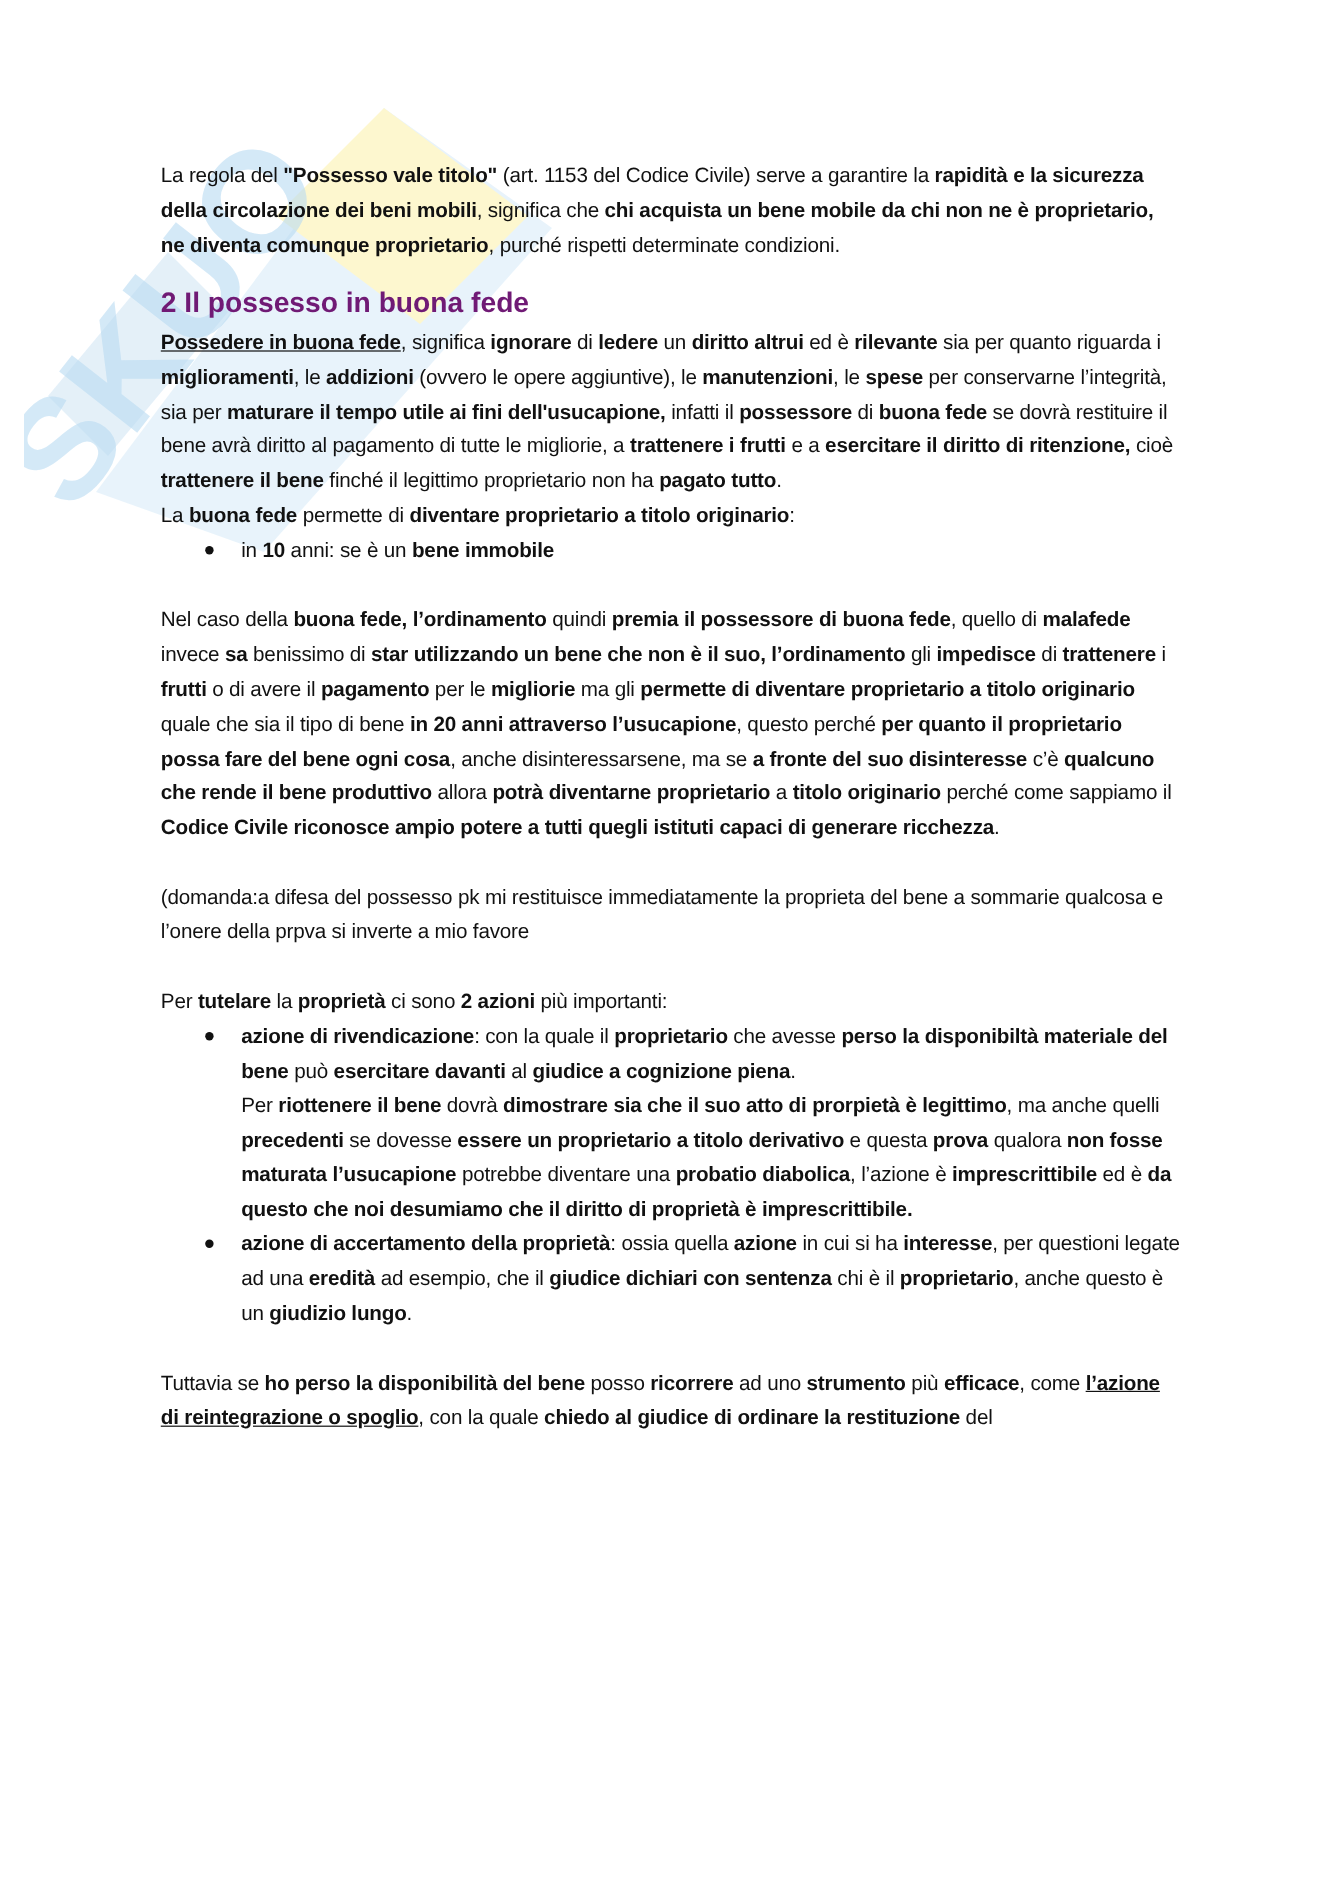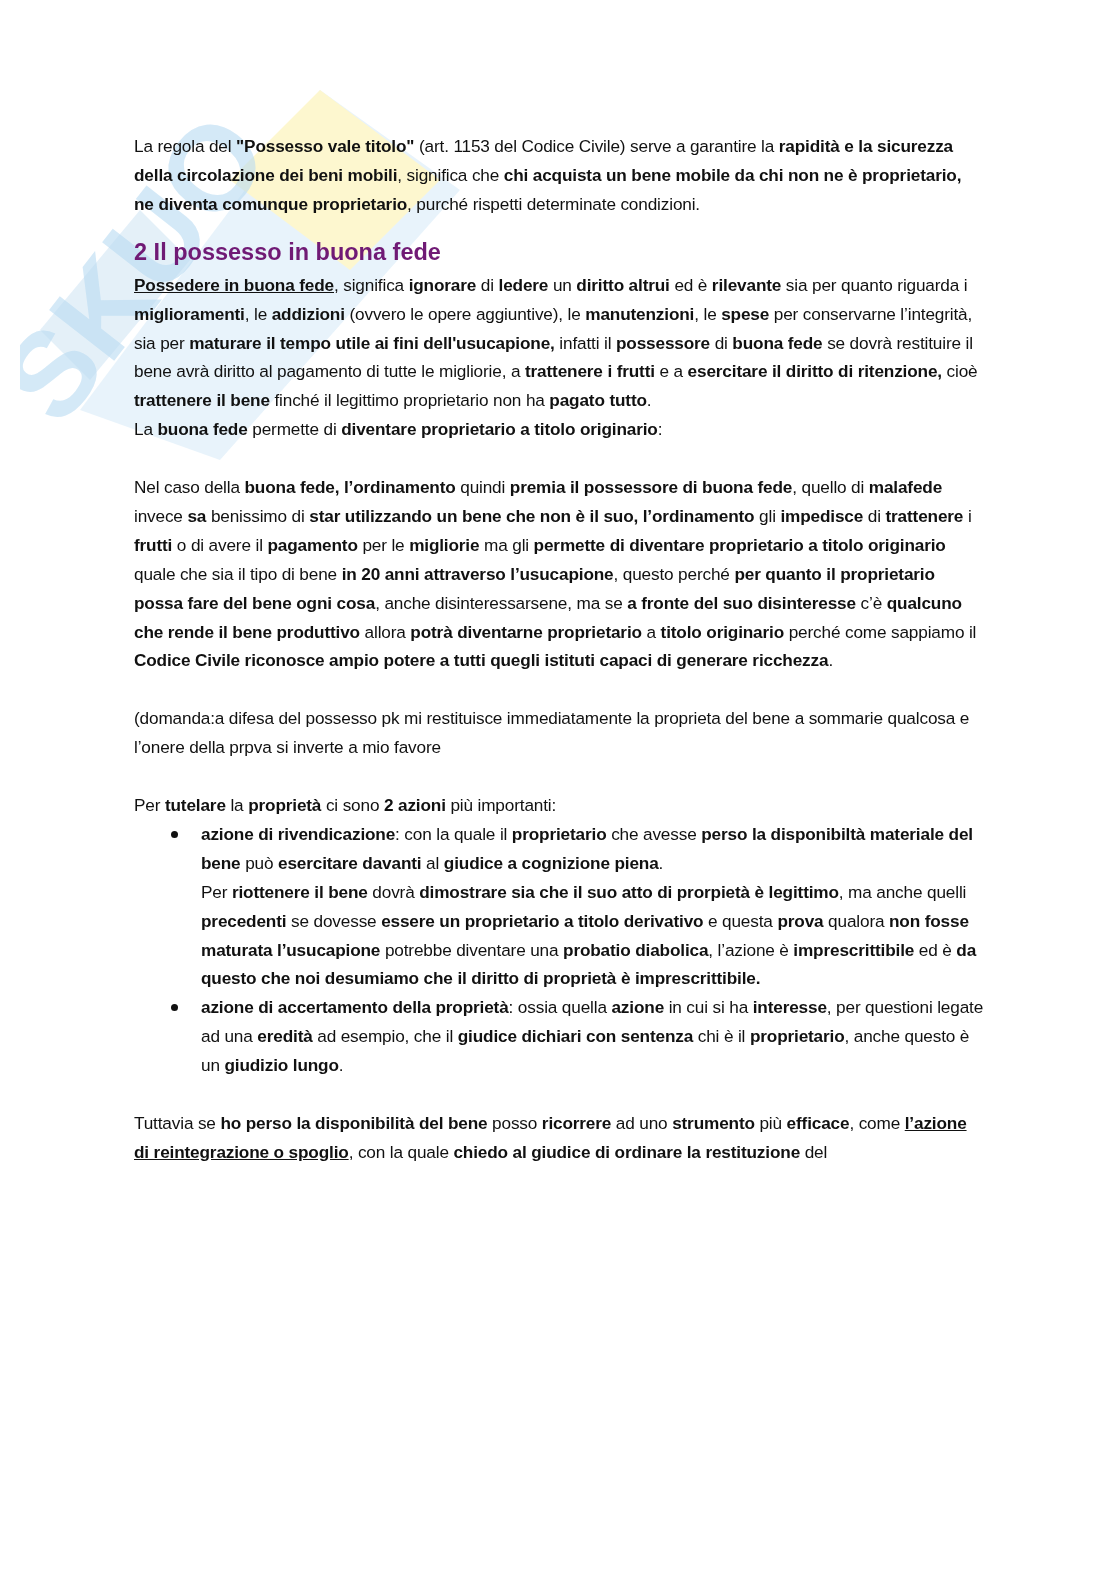--- a/index.html
+++ b/index.html
@@ -42,20 +42,21 @@
   </g>
   <text x="40" y="400" transform="rotate(-52 40 400)" font-family="'Liberation Sans', sans-serif" font-weight="bold" font-size="120" fill="#b9dbf2" opacity="0.6">SKUO</text>
 </svg>
 
 <div class="page" id="doc">
     <p><span class="">La regola del </span><span class="seg-b ">"Possesso vale titolo"</span><span class=""> (art. 1153 del Codice Civile) serve a garantire la </span><span class="seg-b ">rapidità e la sicurezza della circolazione dei beni mobili</span><span class="">, significa che </span><span class="seg-b ">chi acquista un bene mobile da chi non ne è proprietario, ne diventa comunque proprietario</span><span class="">, purché rispetti determinate condizioni.</span></p>
     <p class="heading" style="color: #701a75;">2 Il possesso in buona fede</p>
     <p><span class="seg-b seg-u">Possedere in buona fede</span><span class="">, significa </span><span class="seg-b ">ignorare</span><span class=""> di </span><span class="seg-b ">ledere</span><span class=""> un </span><span class="seg-b ">diritto altrui</span><span class=""> ed è </span><span class="seg-b ">rilevante</span><span class=""> sia per quanto riguarda i </span><span class="seg-b ">miglioramenti</span><span class="">, le </span><span class="seg-b ">addizioni</span><span class=""> (ovvero le opere aggiuntive), le </span><span class="seg-b ">manutenzioni</span><span class="">, le </span><span class="seg-b ">spese</span><span class=""> per conservarne l’integrità, sia per </span><span class="seg-b ">maturare il tempo utile ai fini dell'usucapione,</span><span class=""> infatti il </span><span class="seg-b ">possessore</span><span class=""> di </span><span class="seg-b ">buona fede</span><span class=""> se dovrà restituire il bene avrà diritto al pagamento di tutte le migliorie, a </span><span class="seg-b ">trattenere i frutti</span><span class=""> e a </span><span class="seg-b ">esercitare il diritto di ritenzione,</span><span class=""> cioè </span><span class="seg-b ">trattenere il bene</span><span class=""> finché il legittimo proprietario non ha </span><span class="seg-b ">pagato tutto</span><span class="">.</span></p>
     <p><span class="">La </span><span class="seg-b ">buona fede</span><span class=""> permette di </span><span class="seg-b ">diventare proprietario a titolo originario</span><span class="">:</span></p>
     <ul class="bullets">
+      <li><span class="">in </span><span class="seg-b ">10</span><span class=""> anni: se è un </span><span class="seg-b ">bene immobile</span></li>
     </ul>
     <div class="gap"></div>
     <p><span class="">Nel caso della </span><span class="seg-b ">buona fede, l’ordinamento</span><span class=""> quindi </span><span class="seg-b ">premia il possessore di buona fede</span><span class="">, quello di </span><span class="seg-b ">malafede</span><span class=""> invece </span><span class="seg-b ">sa</span><span class=""> benissimo di </span><span class="seg-b ">star utilizzando un bene che non è il suo, l’ordinamento</span><span class=""> gli </span><span class="seg-b ">impedisce</span><span class=""> di </span><span class="seg-b ">trattenere</span><span class=""> i </span><span class="seg-b ">frutti</span><span class=""> o di avere il </span><span class="seg-b ">pagamento</span><span class=""> per le </span><span class="seg-b ">migliorie</span><span class=""> ma gli </span><span class="seg-b ">permette di diventare proprietario a titolo originario</span><span class=""> quale che sia il tipo di bene </span><span class="seg-b ">in 20 anni attraverso l’usucapione</span><span class="">, questo perché </span><span class="seg-b ">per quanto il proprietario possa fare del bene ogni cosa</span><span class="">, anche disinteressarsene, ma se </span><span class="seg-b ">a fronte del suo disinteresse</span><span class=""> c’è </span><span class="seg-b ">qualcuno che rende il bene produttivo</span><span class=""> allora </span><span class="seg-b ">potrà diventarne proprietario</span><span class=""> a </span><span class="seg-b ">titolo originario</span><span class=""> perché come sappiamo il </span><span class="seg-b ">Codice Civile riconosce ampio potere a tutti quegli istituti capaci di generare ricchezza</span><span class="">.</span></p>
     <div class="gap"></div>
     <p><span class="">(domanda:a difesa del possesso pk mi restituisce immediatamente la proprieta del bene a sommarie qualcosa e l’onere della prpva si inverte a mio favore</span></p>
     <div class="gap"></div>
     <p><span class="">Per </span><span class="seg-b ">tutelare</span><span class=""> la </span><span class="seg-b ">proprietà</span><span class=""> ci sono </span><span class="seg-b ">2 azioni</span><span class=""> più importanti:</span></p>
     <ul class="bullets">
       <li><span class="seg-b ">azione di rivendicazione</span><span class="">: con la quale il </span><span class="seg-b ">proprietario</span><span class=""> che avesse </span><span class="seg-b ">perso la disponibiltà materiale del bene</span><span class=""> può </span><span class="seg-b ">esercitare davanti</span><span class=""> al </span><span class="seg-b ">giudice a cognizione piena</span><span class="">.</span><br><span class="">Per </span><span class="seg-b ">riottenere il bene</span><span class=""> dovrà </span><span class="seg-b ">dimostrare sia che il suo atto di prorpietà è legittimo</span><span class="">, ma anche quelli </span><span class="seg-b ">precedenti</span><span class=""> se dovesse </span><span class="seg-b ">essere un proprietario a titolo derivativo</span><span class=""> e questa </span><span class="seg-b ">prova</span><span class=""> qualora </span><span class="seg-b ">non fosse maturata l’usucapione</span><span class=""> potrebbe diventare una </span><span class="seg-b ">probatio diabolica</span><span class="">, l’azione è </span><span class="seg-b ">imprescrittibile</span><span class=""> ed è </span><span class="seg-b ">da questo che noi desumiamo che il diritto di proprietà è imprescrittibile.</span></li>
       <li><span class="seg-b ">azione di accertamento della proprietà</span><span class="">: ossia quella </span><span class="seg-b ">azione</span><span class=""> in cui si ha </span><span class="seg-b ">interesse</span><span class="">, per questioni legate ad una </span><span class="seg-b ">eredità</span><span class=""> ad esempio, che il </span><span class="seg-b ">giudice dichiari con sentenza</span><span class=""> chi è il </span><span class="seg-b ">proprietario</span><span class="">, anche questo è un </span><span class="seg-b ">giudizio lungo</span><span class="">.</span></li>

